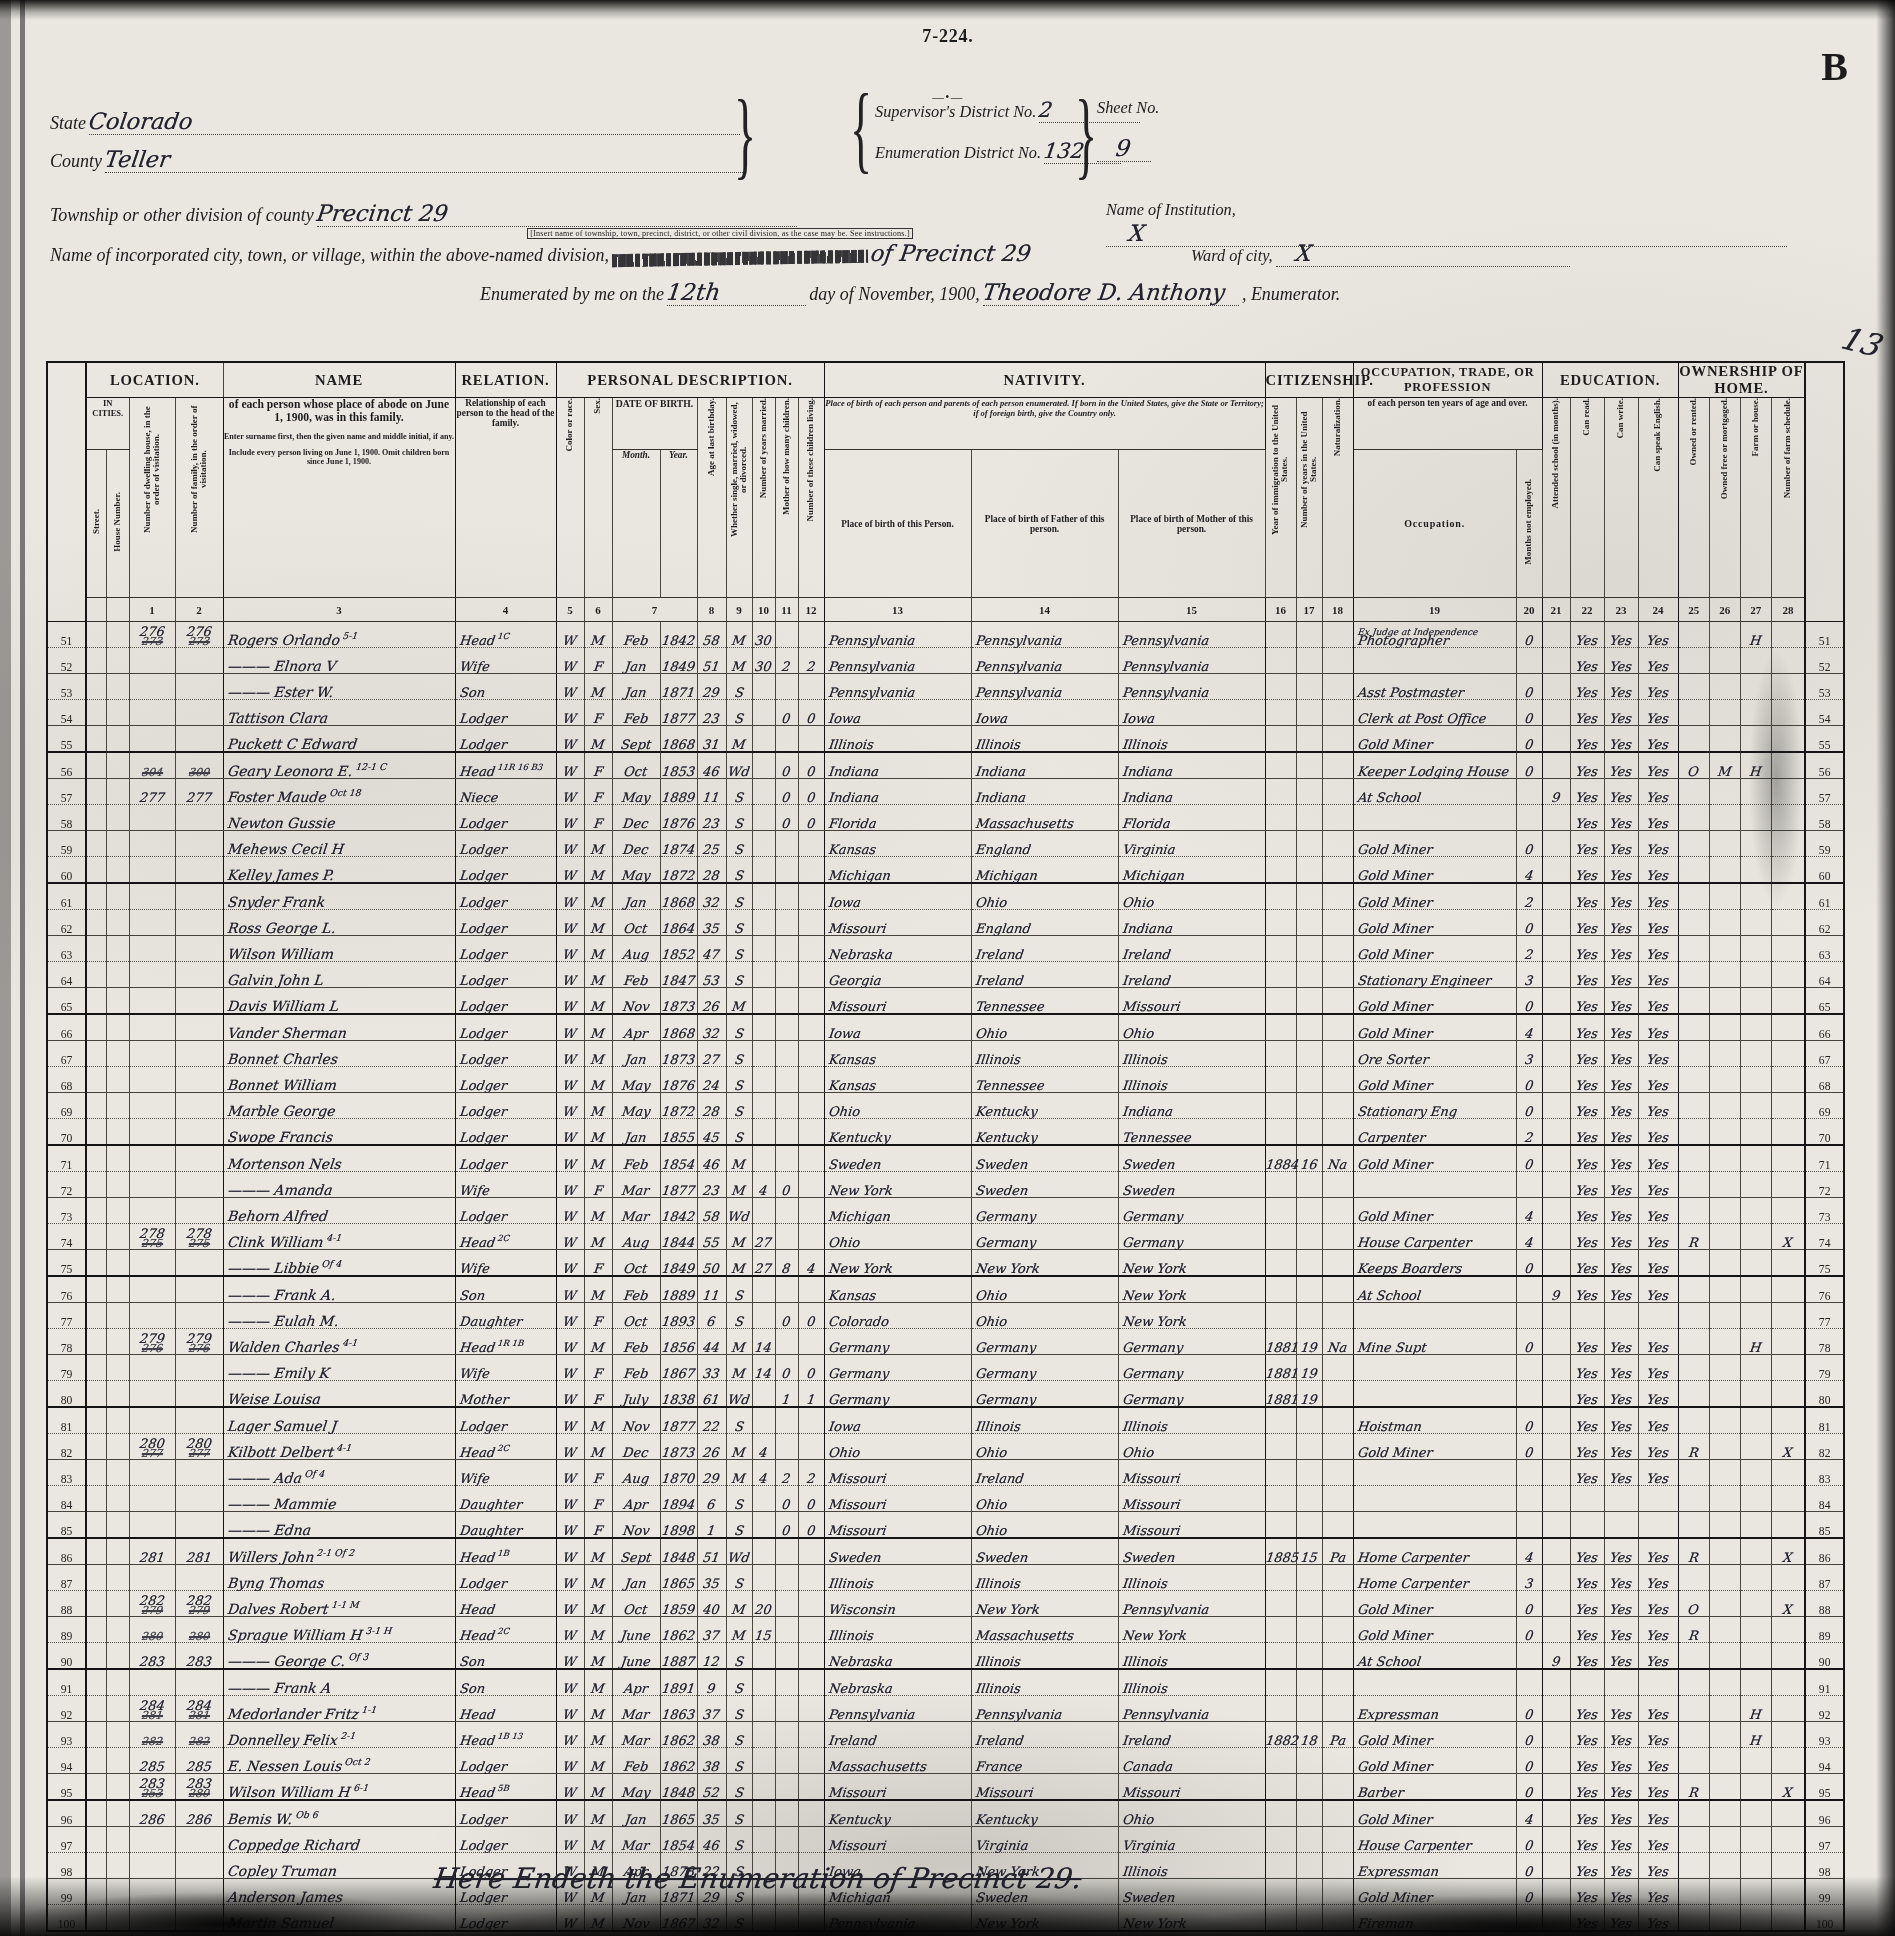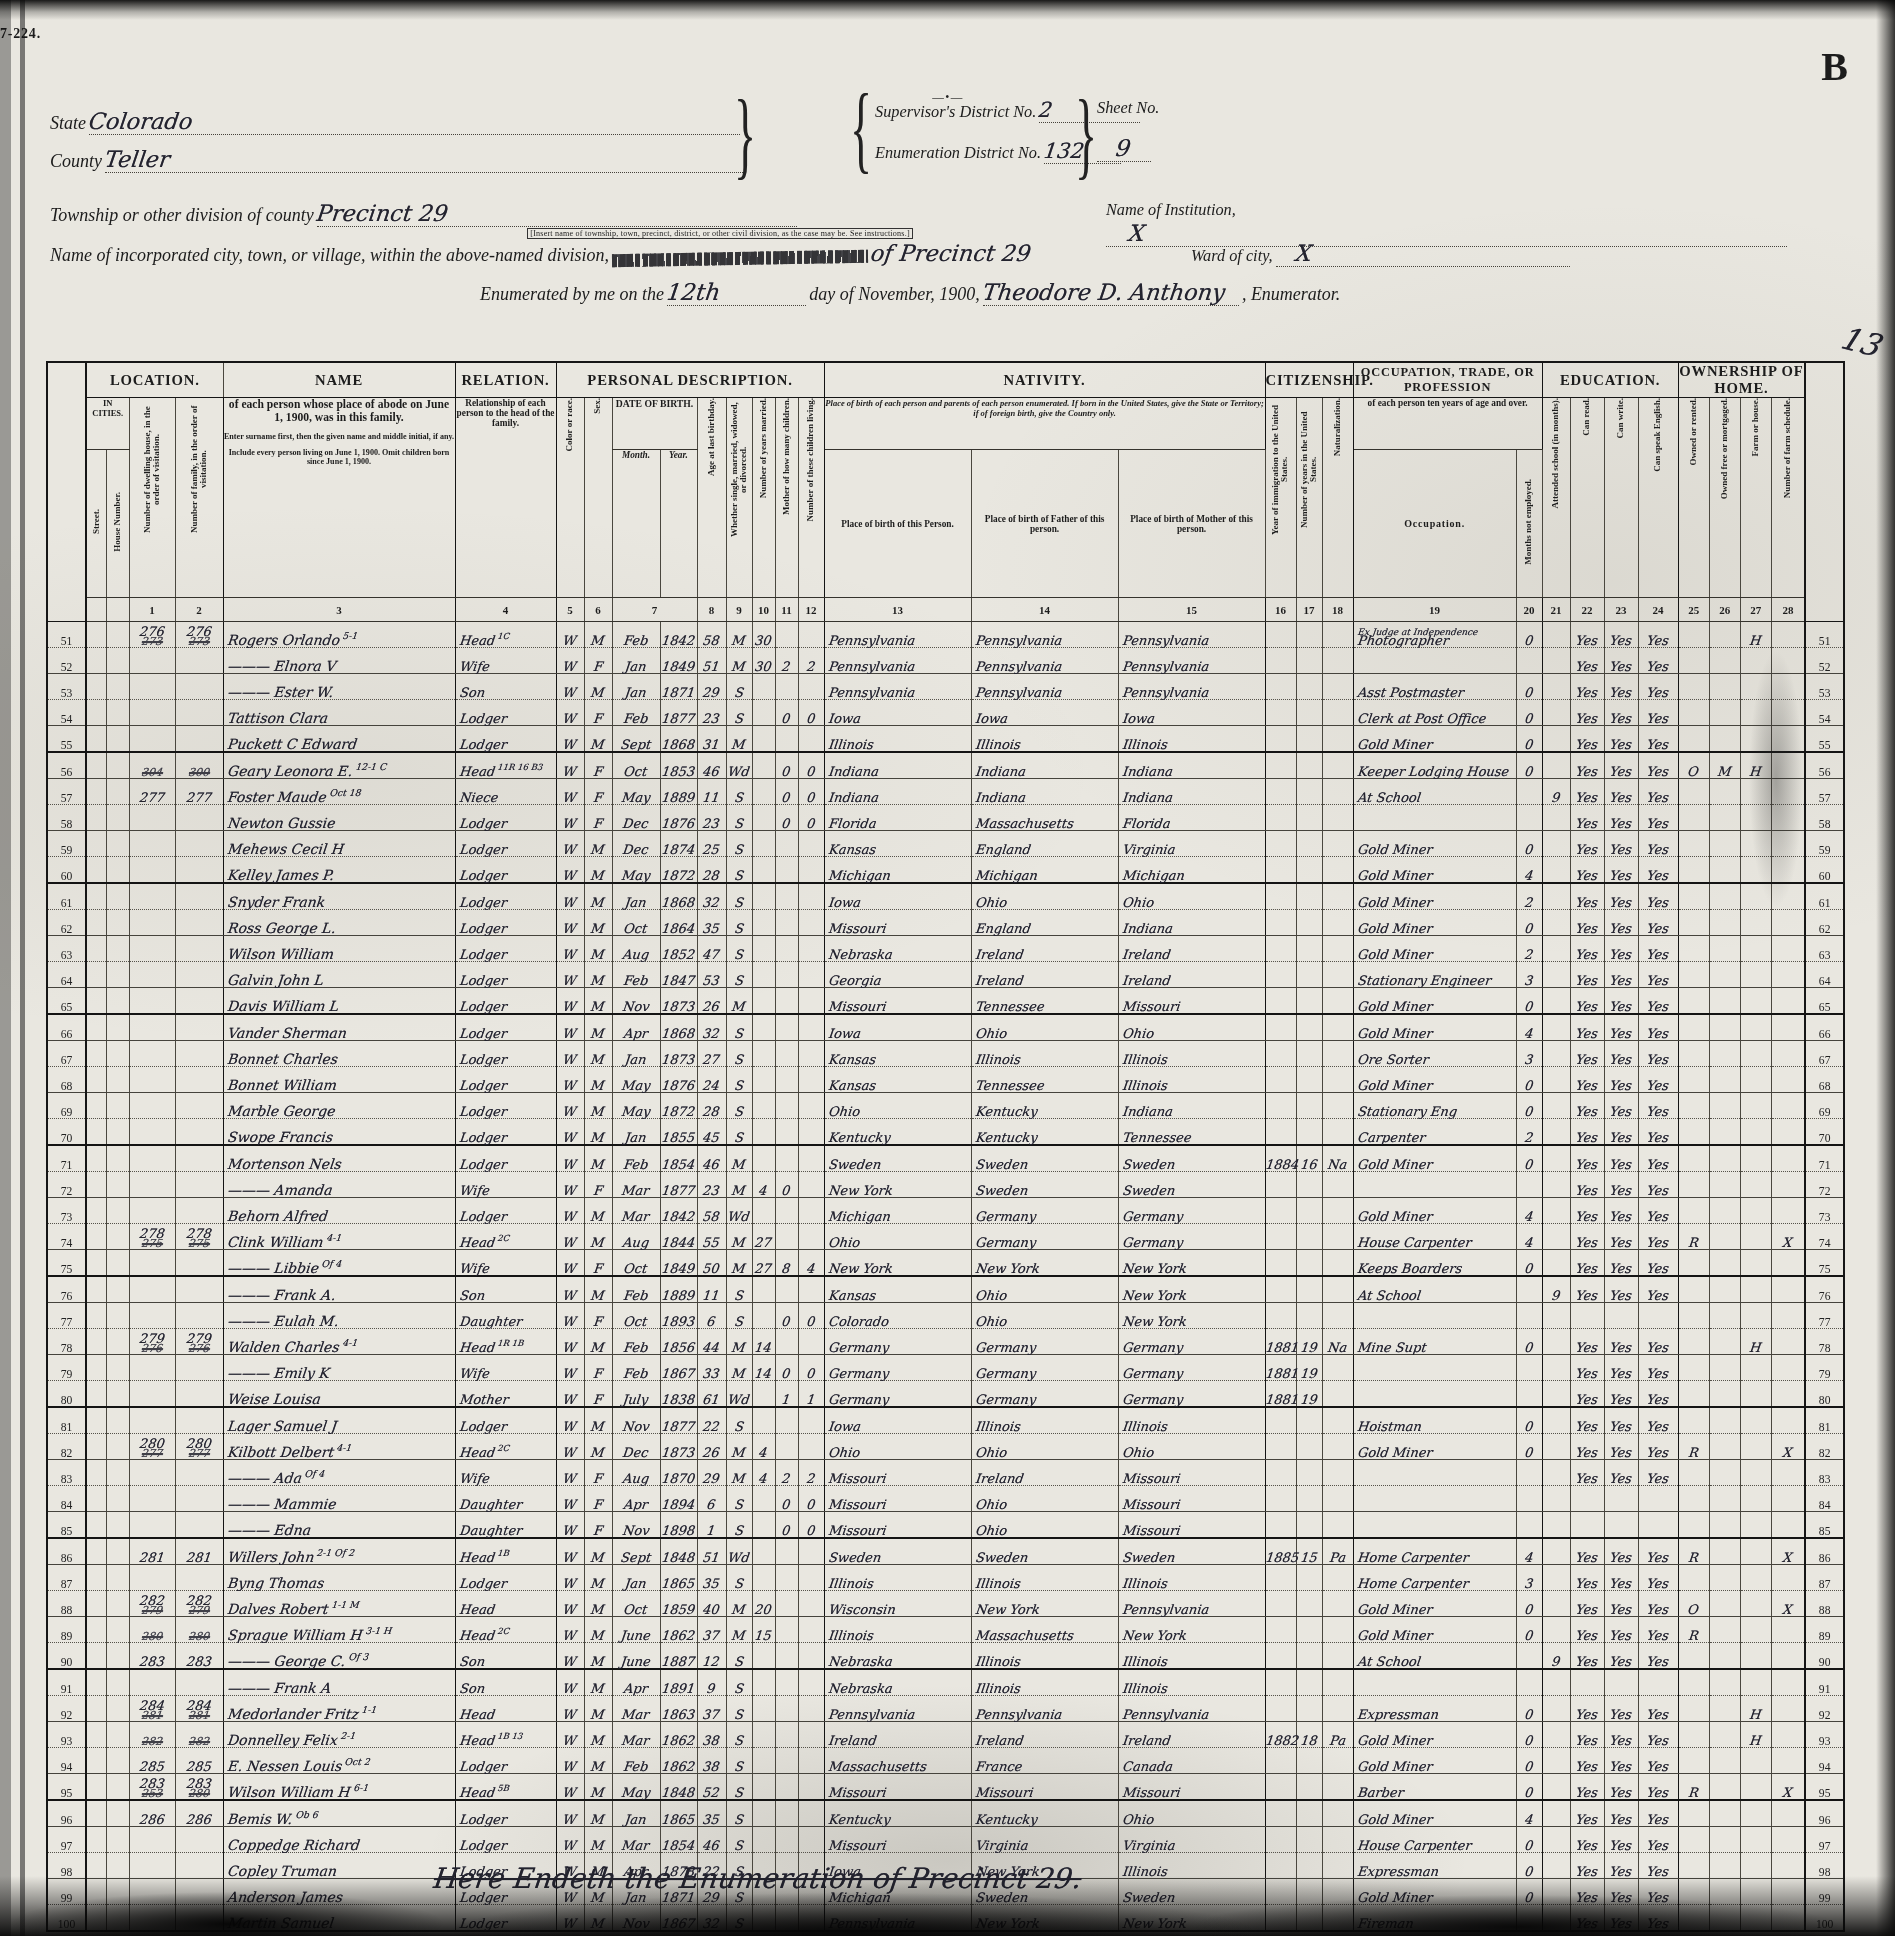--- a/index.html
+++ b/index.html
@@ -33,22 +33,22 @@
   .hw{font-family:"DejaVu Serif", serif;font-style:italic;color:#23232e;
       display:inline-block;transform:skewX(-8deg);
       text-shadow:0.2px 0.2px 0.5px rgba(25,25,50,.65);white-space:nowrap;}
   .struck{text-decoration:line-through;text-decoration-thickness:1.5px;opacity:.85;}
   .scribble{display:inline-block;width:256px;height:13px;vertical-align:middle;opacity:.85;
     background:repeating-linear-gradient(92deg,#15151a 0 5.4px,transparent 5.4px 7.7px),
                repeating-linear-gradient(86deg,#26262c 0 3.1px,transparent 3.1px 6.2px);
     transform:rotate(-1deg);}
   
   .hdr{position:absolute;top:17px;left:0;right:0;height:344px;}
-  .formno{position:absolute;top:9.3px;left:0;right:0;text-align:left;
-    font-size:14px;font-weight:bold;letter-spacing:0.8px;}
+  .formno{position:absolute;top:9.3px;left:0;right:0;text-align:center;
+    font-size:18px;font-weight:bold;letter-spacing:0.8px;}
   .main-title{position:absolute;top:28px;left:0;right:0;text-align:center;
     font-size:30px;font-weight:bold;letter-spacing:5.4px;}
   .corner-b{position:absolute;top:26px;right:48px;font-size:40px;font-weight:bold;}
   .flourish{position:absolute;top:74px;left:0;right:0;text-align:center;font-size:11.6px;letter-spacing:1.5px;color:#222;}
   .sched-title{position:absolute;top:87px;left:397px;font-size:38px;font-weight:bold;letter-spacing:0.8px;}
   .lab{font-style:italic;font-size:18px;}
   .lab-sm{font-style:italic;font-size:16.3px;}
   .hwv{font-size:22.5px;}
   .dotl{display:inline-block;border-bottom:1.5px dotted #45423a;}
   .stline{position:absolute;left:50px;}

